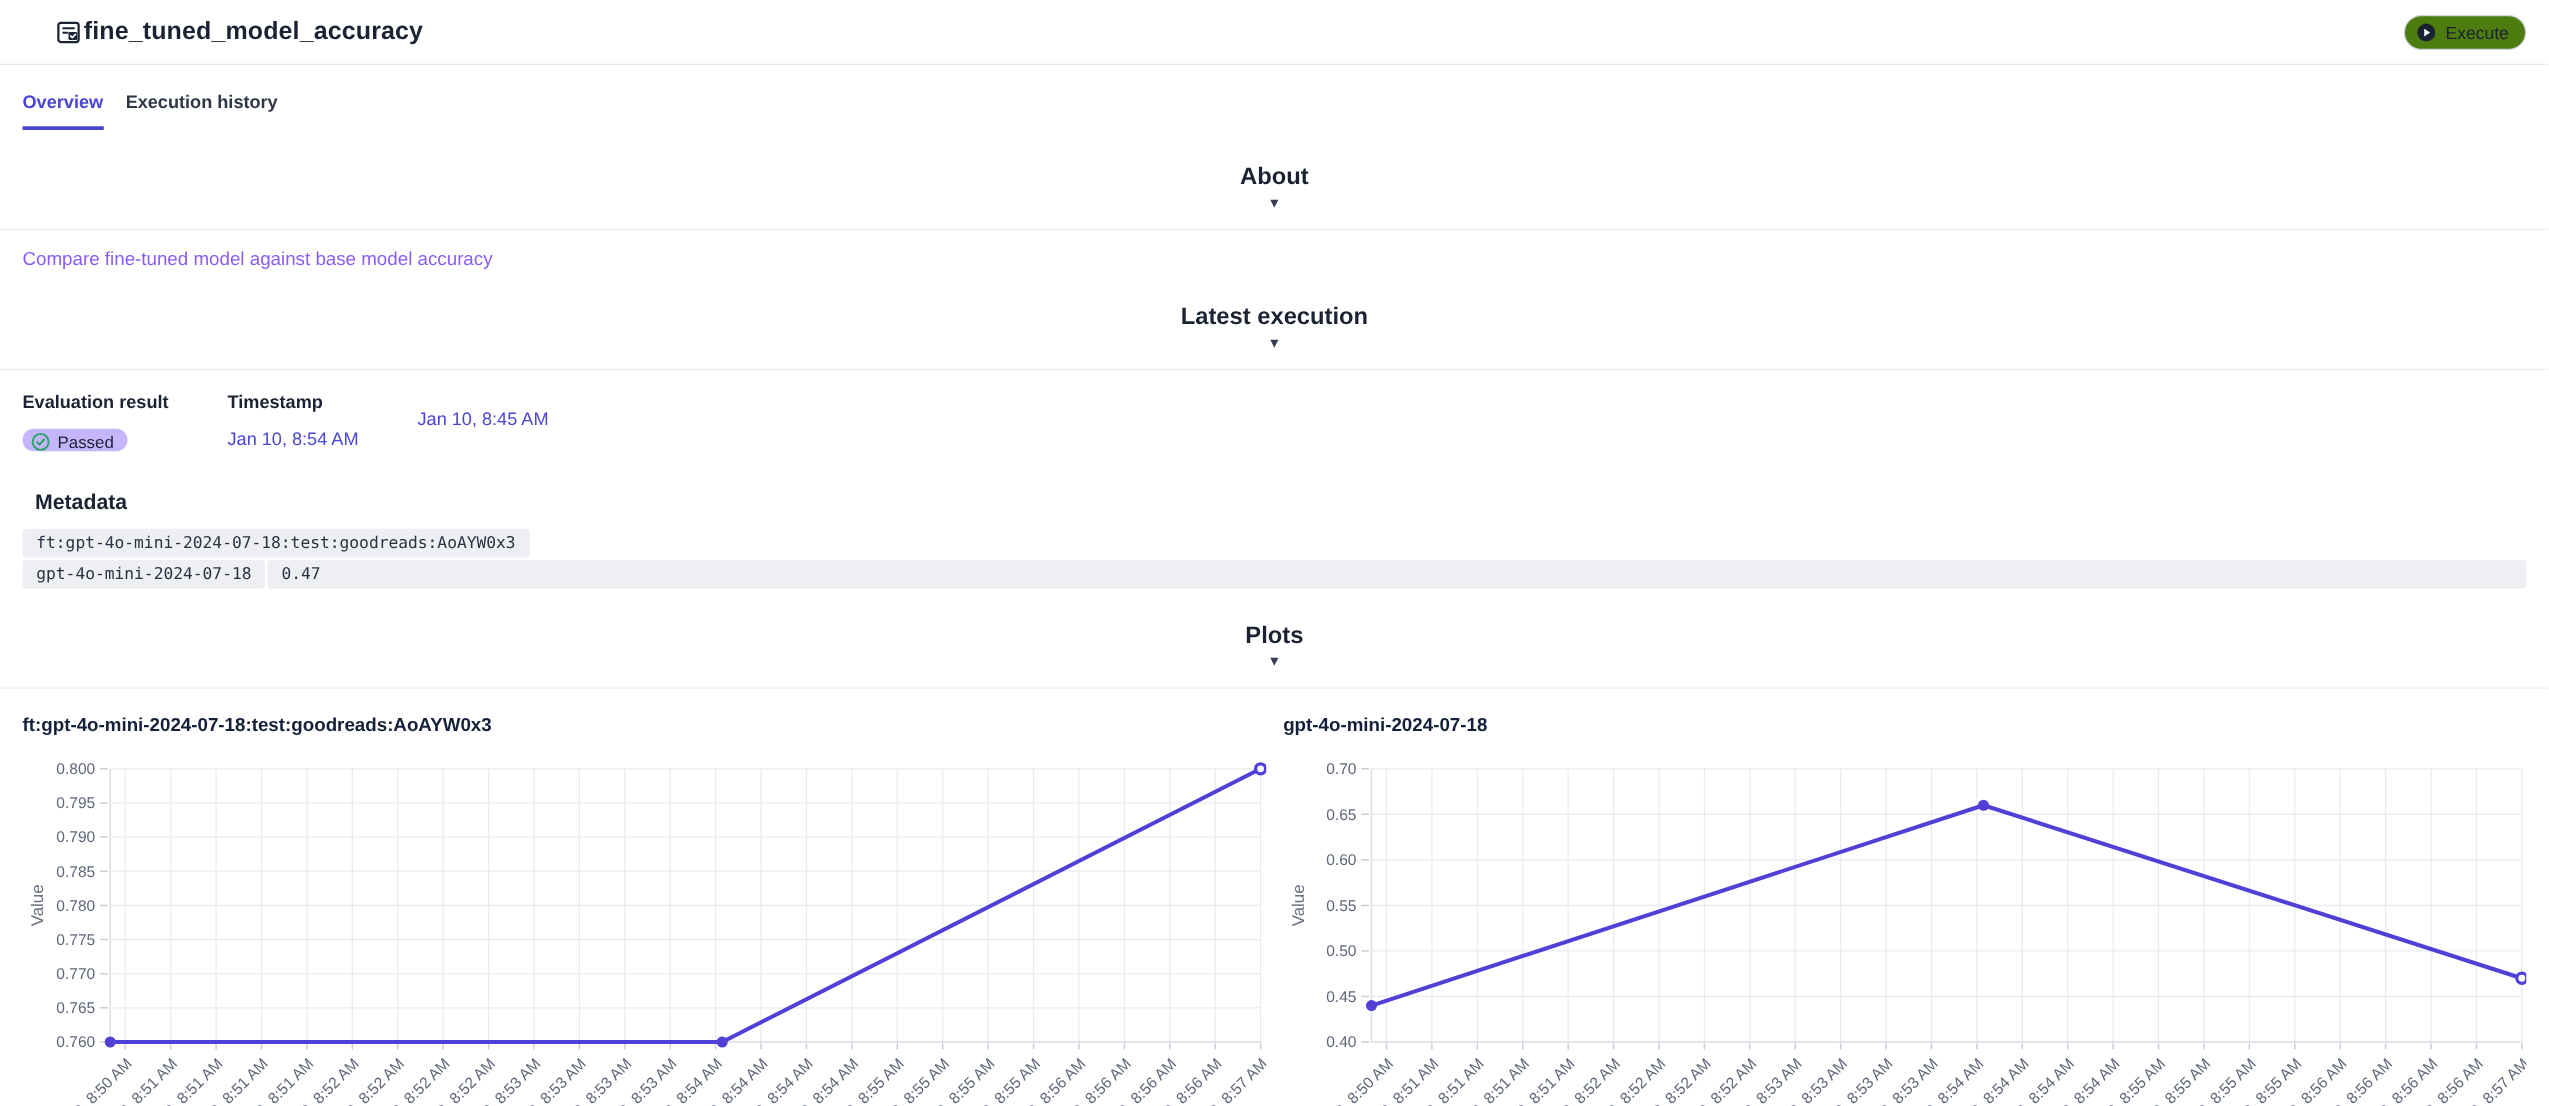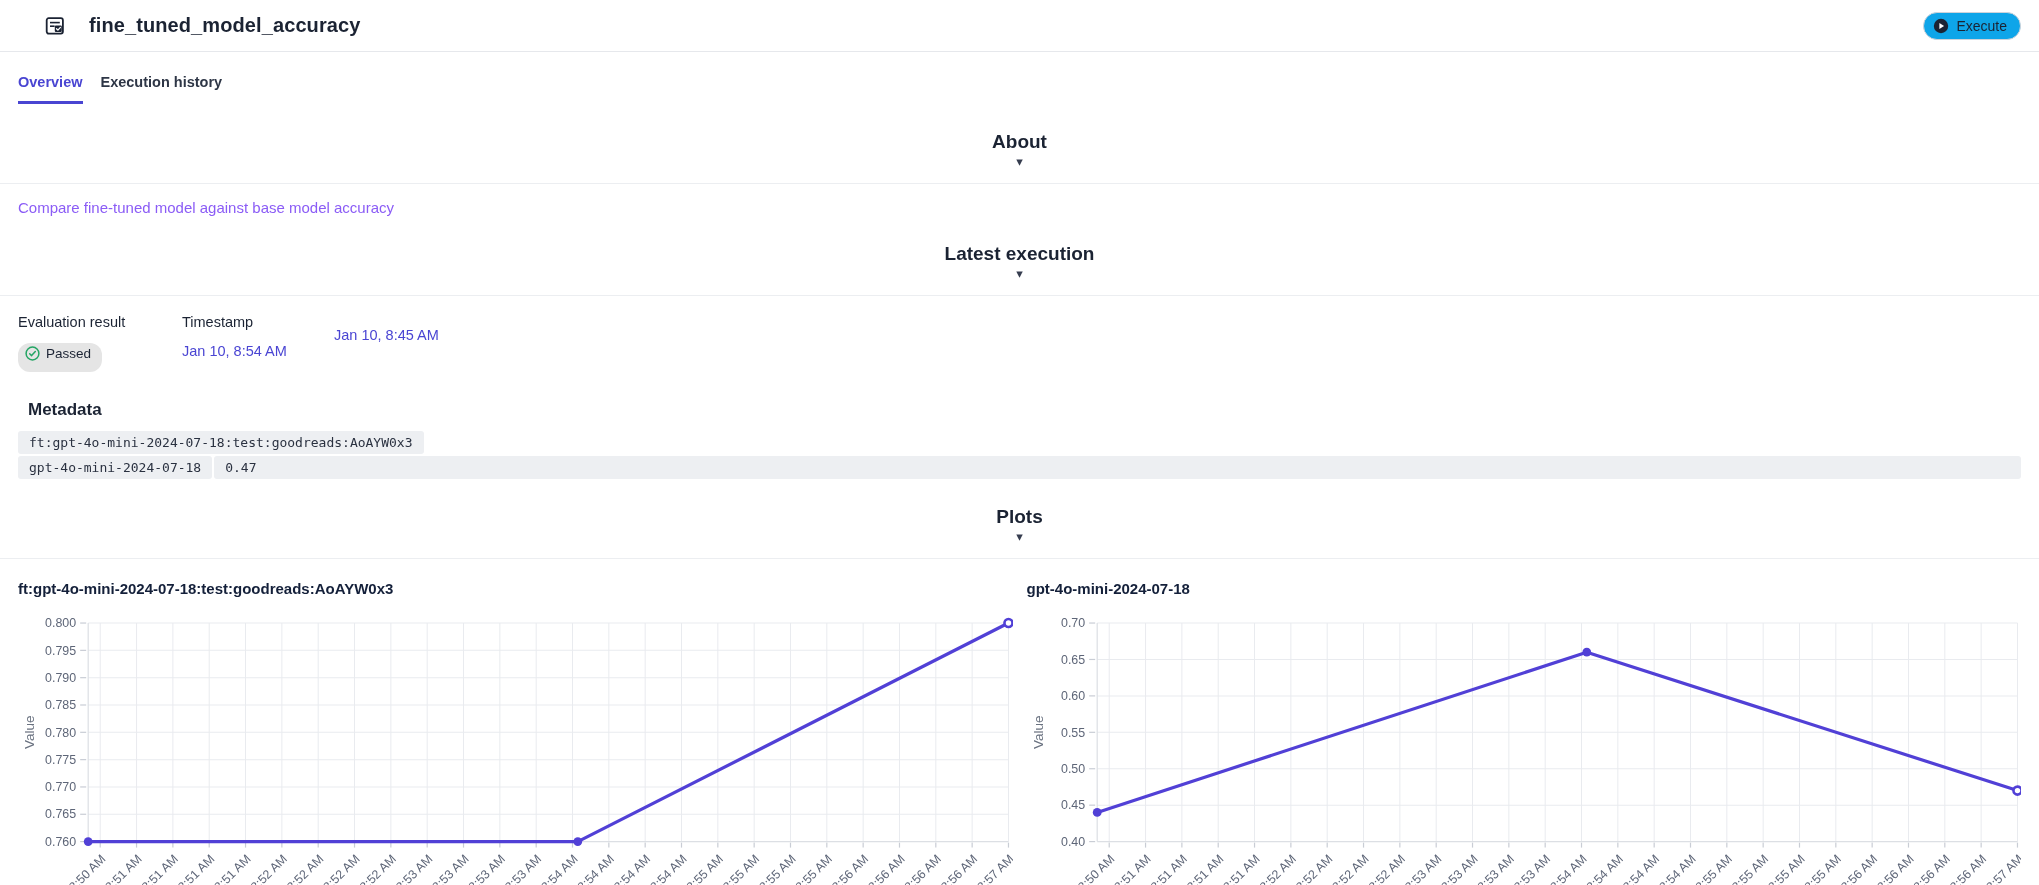--- a/index.html
+++ b/index.html
@@ -7,25 +7,25 @@
   body {
     width:2039px; height:885px; overflow:hidden;
     font-family:"Liberation Sans", sans-serif;
     color:#1b2333; font-size:14px;
   }
   
   .topbar {
     height:52px; display:flex; align-items:center; justify-content:space-between;
     padding:0 18px; border-bottom:1px solid #e6e8ec;
   }
-  .title-wrap { display:flex; align-items:center; gap:24px;padding-left:27px; }
+  .title-wrap { display:flex; align-items:center; gap:2px;padding-left:27px; }
   .title-wrap h1 { font-size:20px; font-weight:700; letter-spacing:.1px; }
   .asset-icon { display:flex; align-items:center; }
   .execute-btn {
-    display:flex; align-items:center; gap:7px; background:#0ea5e9;
+    display:flex; align-items:center; gap:7px; background:#4d7c0f;
     border:1px solid #ced3da; border-radius:15px; height:28px; padding:0 13px 0 9px;
     font-family:"Liberation Sans",sans-serif; font-size:14px; color:#1b2333; cursor:pointer;
   }
   
   .tabs { display:flex; gap:18px; padding:0 18px; margin-top:22px; }
   .tab { font-size:14.5px; font-weight:600; color:#2e3646; padding-bottom:11px; cursor:pointer; }
   .tab.active { color:#4945d2; border-bottom:3px solid #4945d2; }
   
   .sec-head {
     display:flex; align-items:center; justify-content:space-between;
@@ -33,25 +33,25 @@
   }
   .sec-head h2 { font-size:19px; font-weight:700; }
   .chev { color:#363d4f; font-size:13px; line-height:1; cursor:pointer; padding:2px; }
   .sec-divider { border-bottom:1px solid #eceef1; margin-top:13px; }
   .about-desc { padding:0 18px; margin-top:15px; font-size:15px; color:#8b5cf6; }
   
   .exec-cols { display:flex; padding:0 18px; margin-top:18px; }
   .exec-cols .c1 { width:164px; }
   .exec-cols .c2 { width:152px; }
   .exec-cols .c3 { flex:1; }
-  .col-h { font-size:14.5px; font-weight:400; }
+  .col-h { font-size:14.5px; font-weight:700; }
   .col-v { margin-top:13px; }
   .badge {
-    display:inline-flex; align-items:center; gap:6px; background:#e5e5e5;
-    border-radius:12px; padding:3px 11px 11px 7px; font-size:13.5px; color:#1b2333;
+    display:inline-flex; align-items:center; gap:6px; background:#c4b5fd;
+    border-radius:12px; padding:3px 11px 0 7px; font-size:13.5px; color:#1b2333;
   }
   .link { color:#4a45d3; text-decoration:none; font-size:14.5px; cursor:pointer; }
   .meta-h { padding:0 28px; margin-top:28px; font-size:17px; font-weight:700; }
   .meta-table { display:flex; flex-direction:column; gap:2px; margin:11px 18px 0; }
   .mrow { display:flex; gap:2px; }
   .mkey,.mval {
     background:#edeff2; font-family:"DejaVu Sans Mono", monospace;
     font-size:13px; color:#2a3140; padding:4px 11px; border-radius:3px;
     display:flex; align-items:center; white-space:pre;
   }

